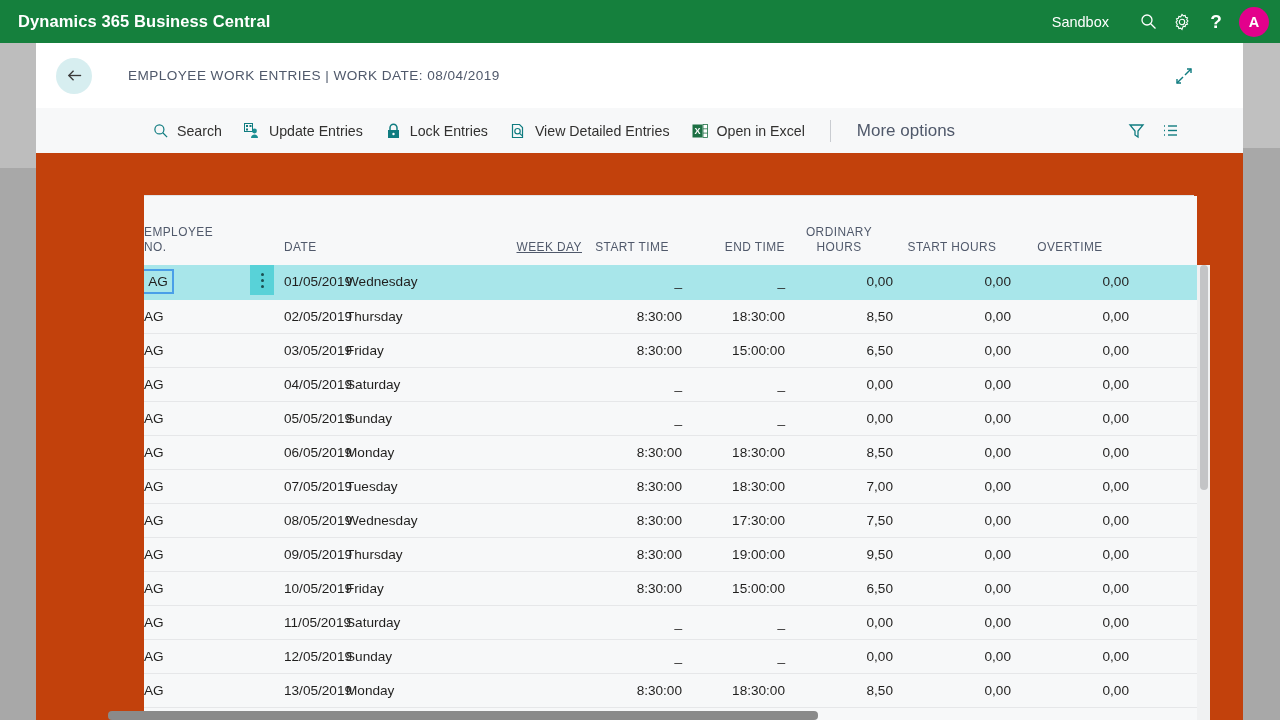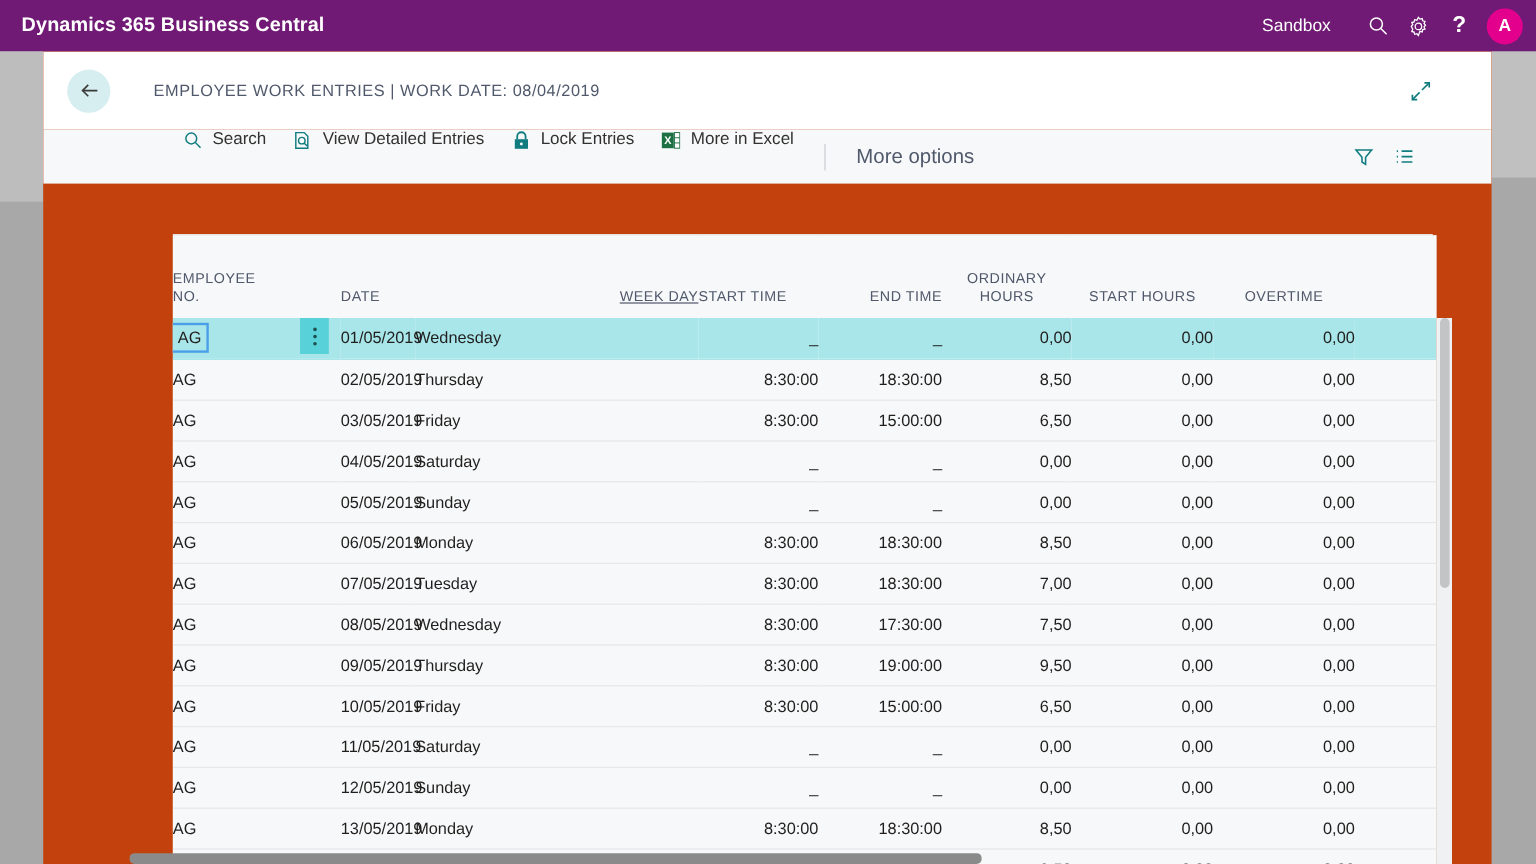--- a/index.html
+++ b/index.html
@@ -6,21 +6,21 @@
   html, body {
     width: 1280px; height: 720px;
     overflow: hidden;
     background: #b3b3b3;
     font-family: "Liberation Sans", sans-serif;
   }
 
   
   .topbar {
     position: absolute; left: 0; top: 0; width: 1280px; height: 43px;
-    background: #701a75; display: flex; align-items: center;
+    background: #15803d; display: flex; align-items: center;
   }
   .brand {
     color: #ffffff; font-size: 16.5px; font-weight: bold;
     margin-left: 18px; letter-spacing: .1px; white-space: nowrap;
   }
   .topbar-right {
     margin-left: auto; display: flex; align-items: center; height: 100%;
   }
   .env-label {
     color: #ffffff; font-size: 14.5px; font-weight: normal; margin-right: 22px;
@@ -85,21 +85,21 @@
     margin-left: auto; margin-right: 48px; width: 22px; height: 22px;
     display: flex; align-items: center; justify-content: center; cursor: pointer;
   }
 
   
   .toolbar {
     position: absolute; left: 0; top: 65px; width: 1207px; height: 45px;
     background: #f7f8f9; display: flex; align-items: center;
   }
   .tb-act {
-    display: flex; height: 100%;
+    display: flex; align-items: center; height: 100%;
     padding: 0 11px; cursor: pointer; white-space: nowrap;
   }
   .tb-act:first-child { margin-left: 105px; }
   .tb-act .lbl {
     color: #323130; font-size: 14.2px; margin-left: 8px;
   }
   .tb-act .ico {
     width: 17px; height: 17px; display: flex;
     align-items: center; justify-content: center;
   }
@@ -142,21 +142,21 @@
     padding: 0; vertical-align: middle;
   }
   td.num, th.num { text-align: right; }
   .teal { color: #107c80; }
   .pad-l { padding-left: 16px; }
   .pad-r { padding-right: 27px; }
 
   th.c-emp { width: 140px; text-align: left; padding-left: 16px; }
   th.c-date { width: 62px; text-align: left; }
   th.c-week { width: 236px; text-align: right; text-decoration: underline; }
-  th.c-start { width: 100px; text-align: left; }
+  th.c-start { width: 100px; text-align: center; }
   th.c-end { width: 103px; text-align: right; }
   th.c-ord { width: 108px; }
   th.c-extra { width: 118px; }
   th.c-over { width: 118px; }
   th.c-abs { width: 185px; }
 
   .vline {
     position: absolute; left: 330px; top: 165px; width: 1px; height: 56px;
     background: #e1e3e6;
   }
@@ -258,54 +258,67 @@
     <div class="tb-act">
       <span class="ico">
         <svg width="16" height="16" viewBox="0 0 17 17" fill="none" stroke="#107c80" stroke-width="1.3">
           <circle cx="6.8" cy="6.8" r="4.8"></circle>
             <line x1="10.4" y1="10.4" x2="15" y2="15"></line>
         </svg>
       </span>
       <span class="lbl">Search</span>
     </div>
 
+    <div class="tb-act">
+      <span class="ico">
+        <svg width="16" height="16" viewBox="0 0 16 16">
+          <rect x="0.5" y="0.5" width="8" height="8" fill="none" stroke="#107c80" stroke-width="1"></rect>
+          <rect x="2" y="2" width="2" height="2" fill="#107c80"></rect>
+          <rect x="5.5" y="2" width="2" height="2" fill="#107c80"></rect>
+          <rect x="2" y="5.5" width="2" height="2" fill="#107c80"></rect>
+          <circle cx="10.5" cy="8" r="2.4" fill="#1c8f93"></circle>
+          <path d="M7 15c0-2.2 1.6-3.6 3.5-3.6S14 12.8 14 15z" fill="#1c8f93"></path>
+        </svg>
+      </span>
+      <span class="lbl">Update Entries</span>
+    </div>
+
+    <div class="tb-act">
+      <span class="ico">
+        <svg width="15" height="16" viewBox="0 0 15 16">
+          <path d="M4 7V4.7a3.5 3.5 0 017 0V7" fill="none" stroke="#107c80" stroke-width="1.5"></path>
+          <rect x="2" y="7" width="11" height="8" fill="#107c80"></rect>
+          <circle cx="7.5" cy="11" r="1.2" fill="#ffffff"></circle>
+        </svg>
+      </span>
+      <span class="lbl">Lock Entries</span>
+    </div>
 
     <div class="tb-act">
       <span class="ico">
         <svg width="16" height="16" viewBox="0 0 16 16" fill="none" stroke="#107c80" stroke-width="1.2">
           <path d="M2.5 1.5h7l3 3v10h-10z"></path>
           <circle cx="7.5" cy="8.2" r="2.7" fill="#ffffff"></circle>
           <line x1="9.6" y1="10.3" x2="12" y2="12.7"></line>
         </svg>
       </span>
       <span class="lbl">View Detailed Entries</span>
-    </div>
-
-    <div class="tb-act">
-      <span class="ico">
-        <svg width="15" height="16" viewBox="0 0 15 16">
-          <path d="M4 7V4.7a3.5 3.5 0 017 0V7" fill="none" stroke="#107c80" stroke-width="1.5"></path>
-          <rect x="2" y="7" width="11" height="8" fill="#107c80"></rect>
-          <circle cx="7.5" cy="11" r="1.2" fill="#ffffff"></circle>
-        </svg>
-      </span>
-      <span class="lbl">Lock Entries</span>
     </div>
 
     <div class="tb-act">
       <span class="ico">
         <svg width="16" height="16" viewBox="0 0 16 16">
           <rect x="0.5" y="1.5" width="10" height="13" fill="#1d7044"></rect>
           <text x="5.5" y="11" font-size="9" font-family="'Liberation Sans',sans-serif" font-weight="bold" fill="#ffffff" text-anchor="middle">X</text>
           <rect x="11" y="1.5" width="4.5" height="13" fill="#ffffff" stroke="#1d7044" stroke-width="0.8"></rect>
           <line x1="11" y1="5.8" x2="15.5" y2="5.8" stroke="#1d7044" stroke-width="0.8"></line>
           <line x1="11" y1="10.1" x2="15.5" y2="10.1" stroke="#1d7044" stroke-width="0.8"></line>
         </svg>
       </span>
-      <span class="lbl">More in Excel</span>
+      <span class="lbl">Open in Excel</span>
     </div>
 
     <div class="tb-sep"></div>
 
     <div class="tb-more">More options</div>
 
     <div class="tb-right">
       <div class="ricon">
         <svg width="17" height="17" viewBox="0 0 17 17" fill="none" stroke="#107c80" stroke-width="1.3">
           <polygon points="2,3 15,3 10,9 10,15 7,13 7,9"></polygon>

